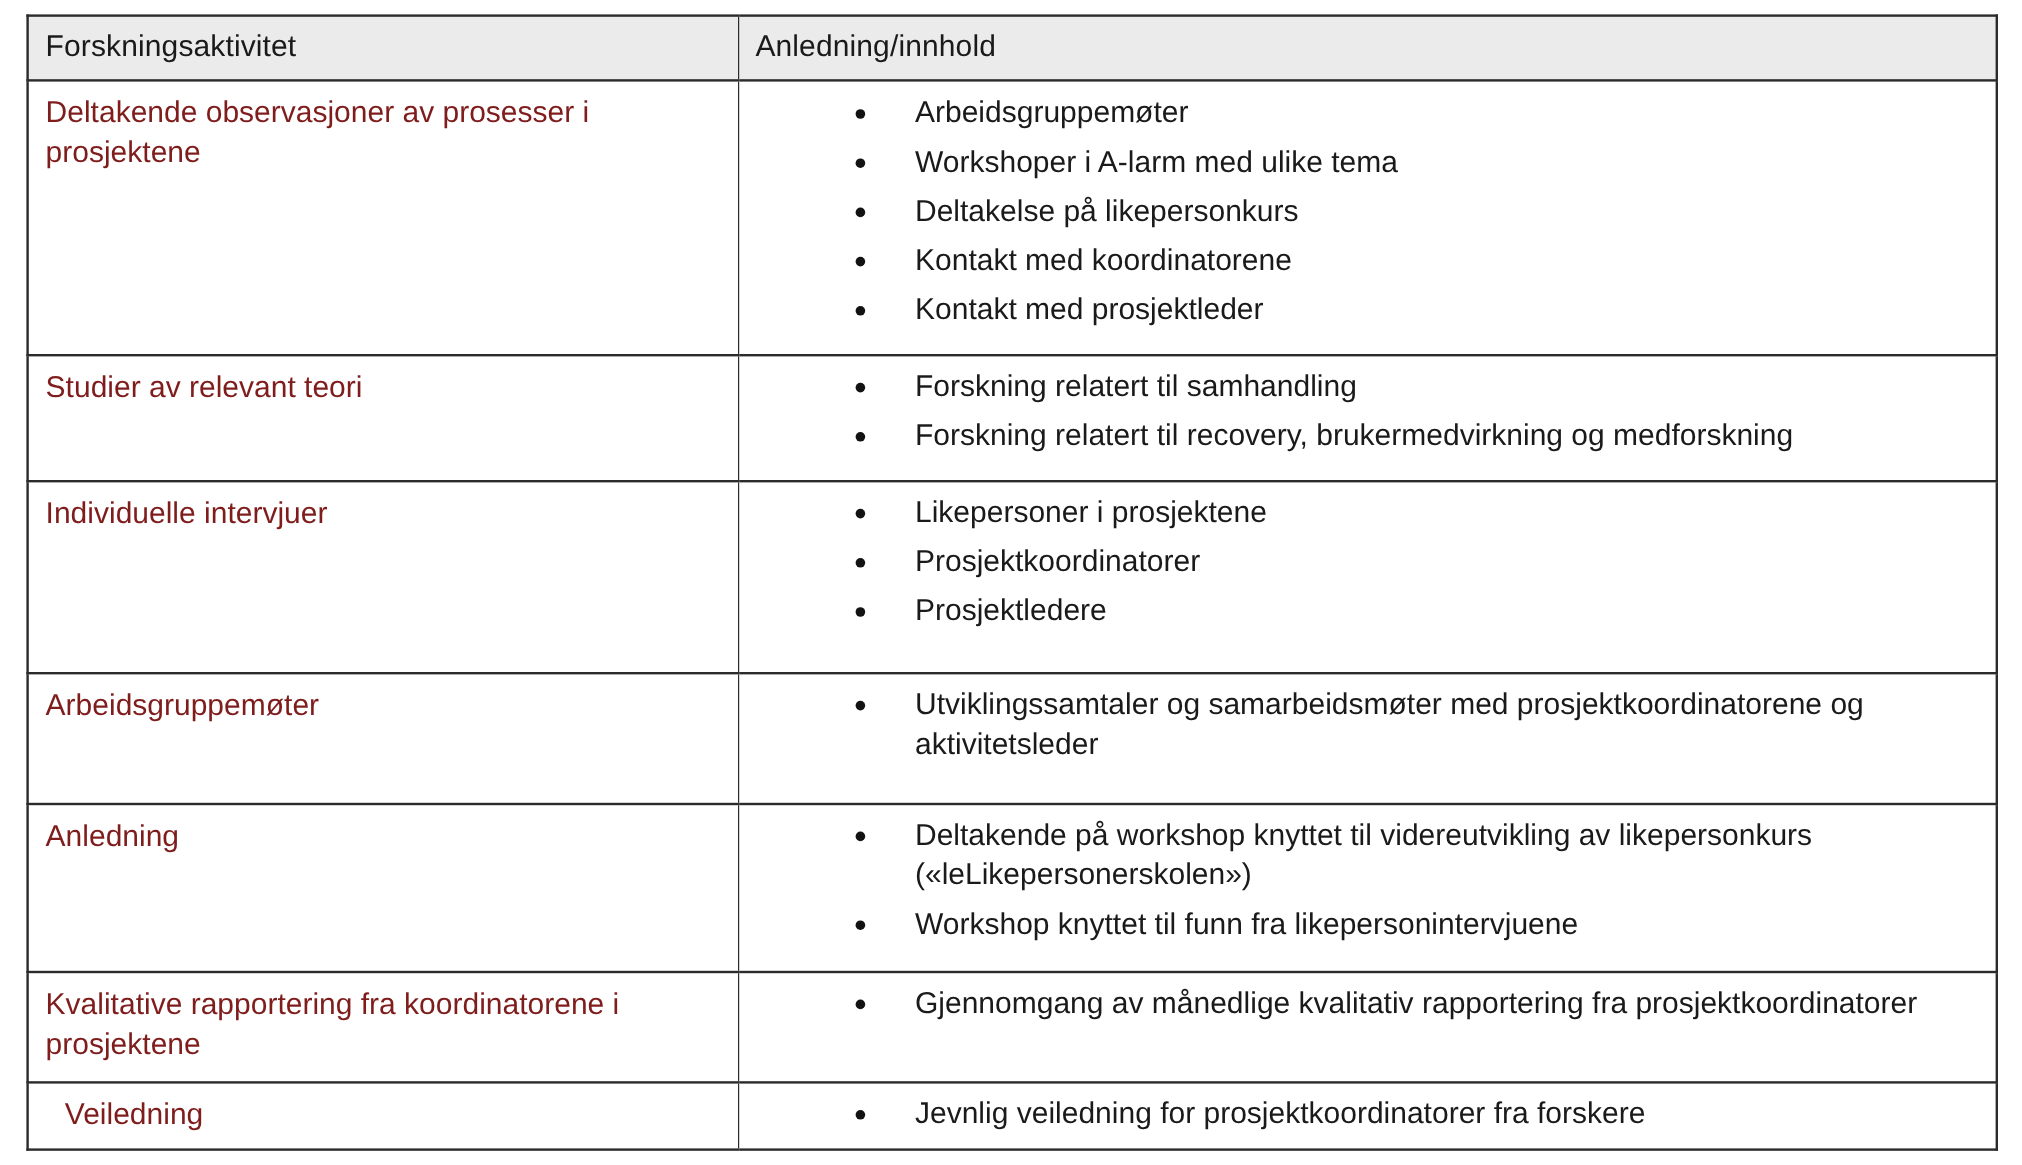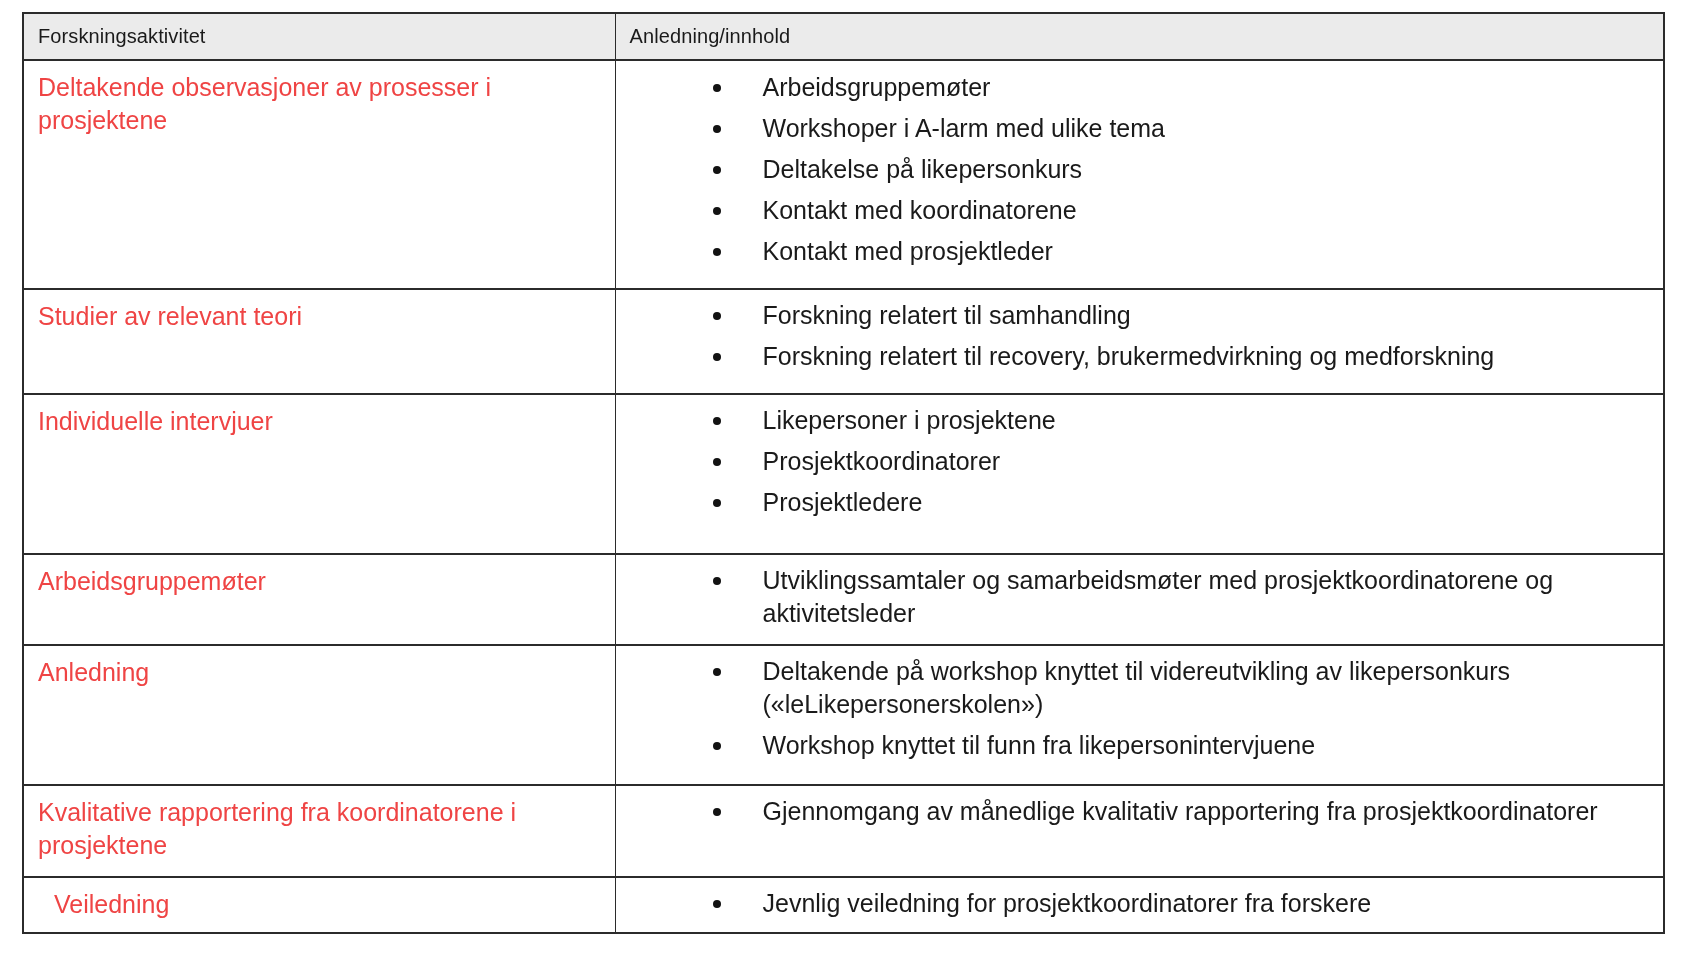--- a/index.html
+++ b/index.html
@@ -71,29 +71,29 @@
     border-right: 1px solid #2b2b2b;
   }
   table.research-table tbody td.cell-content {
     border-right: 2px solid #2b2b2b;
     border-left: 1px solid #2b2b2b;
   }
 
   .header-text {
     display: block;
     padding: 9px 12px 10px 14px;
-    font-size: 20px;
+    font-size: 25px;
     color: #1a1a1a;
     letter-spacing: 0.1px;
   }
 
   .activity-text {
     display: block;
     padding: 10px 12px 14px 14px;
-    color: #ef4444;
+    color: #7f1d1d;
   }
 
   .bullet-list {
     list-style: none;
     margin: 0;
     padding: 9px 18px 12px 0;
   }
   .bullet-list li {
     position: relative;
     padding-left: 147px;
@@ -120,21 +120,21 @@
   tr[data-row="0"] .bullet-list li { padding-bottom: 8px; }
 
   tr[data-row="1"] .bullet-list li { padding-bottom: 8px; }
   tr[data-row="1"] .bullet-list    { padding-bottom: 26px; }
   tr[data-row="1"] .activity-text  { padding-bottom: 58px; }
 
   tr[data-row="2"] .bullet-list li { padding-bottom: 8px; }
   tr[data-row="2"] .bullet-list    { padding-bottom: 12px; }
   tr[data-row="2"] .activity-text  { padding-bottom: 52px; }
 
-  tr[data-row="3"] .bullet-list    { padding-bottom: 14px; }
+  tr[data-row="3"] .bullet-list    { padding-bottom: 32px; }
   tr[data-row="3"] .activity-text  { padding-bottom: 30px; }
 
   tr[data-row="4"] .bullet-list li { padding-bottom: 8px; }
   tr[data-row="4"] .bullet-list    { padding-bottom: 14px; }
   tr[data-row="4"] .activity-text  { padding-bottom: 54px; }
 
   tr[data-row="5"] .bullet-list    { padding-bottom: 14px; }
 
   tr[data-row="6"] .bullet-list    { }
   tr[data-row="6"] .activity-text  { padding-bottom: 10px; padding-left: 30px; }

